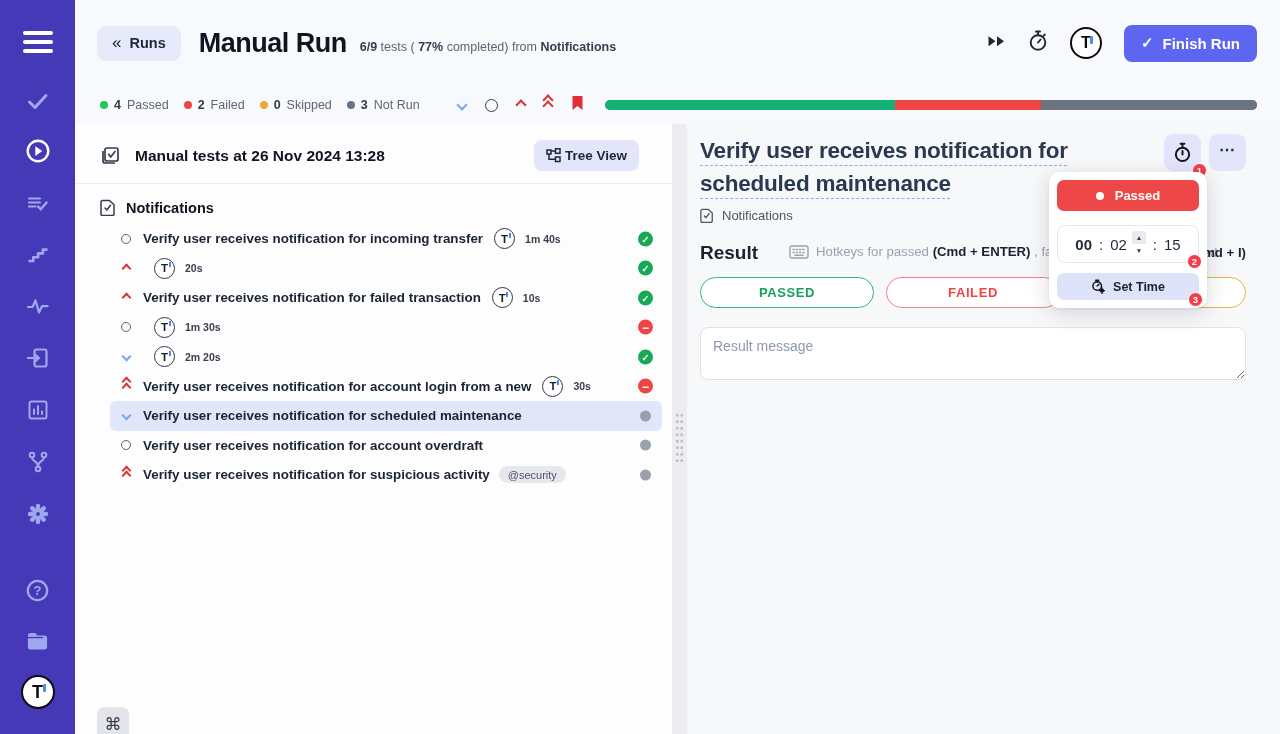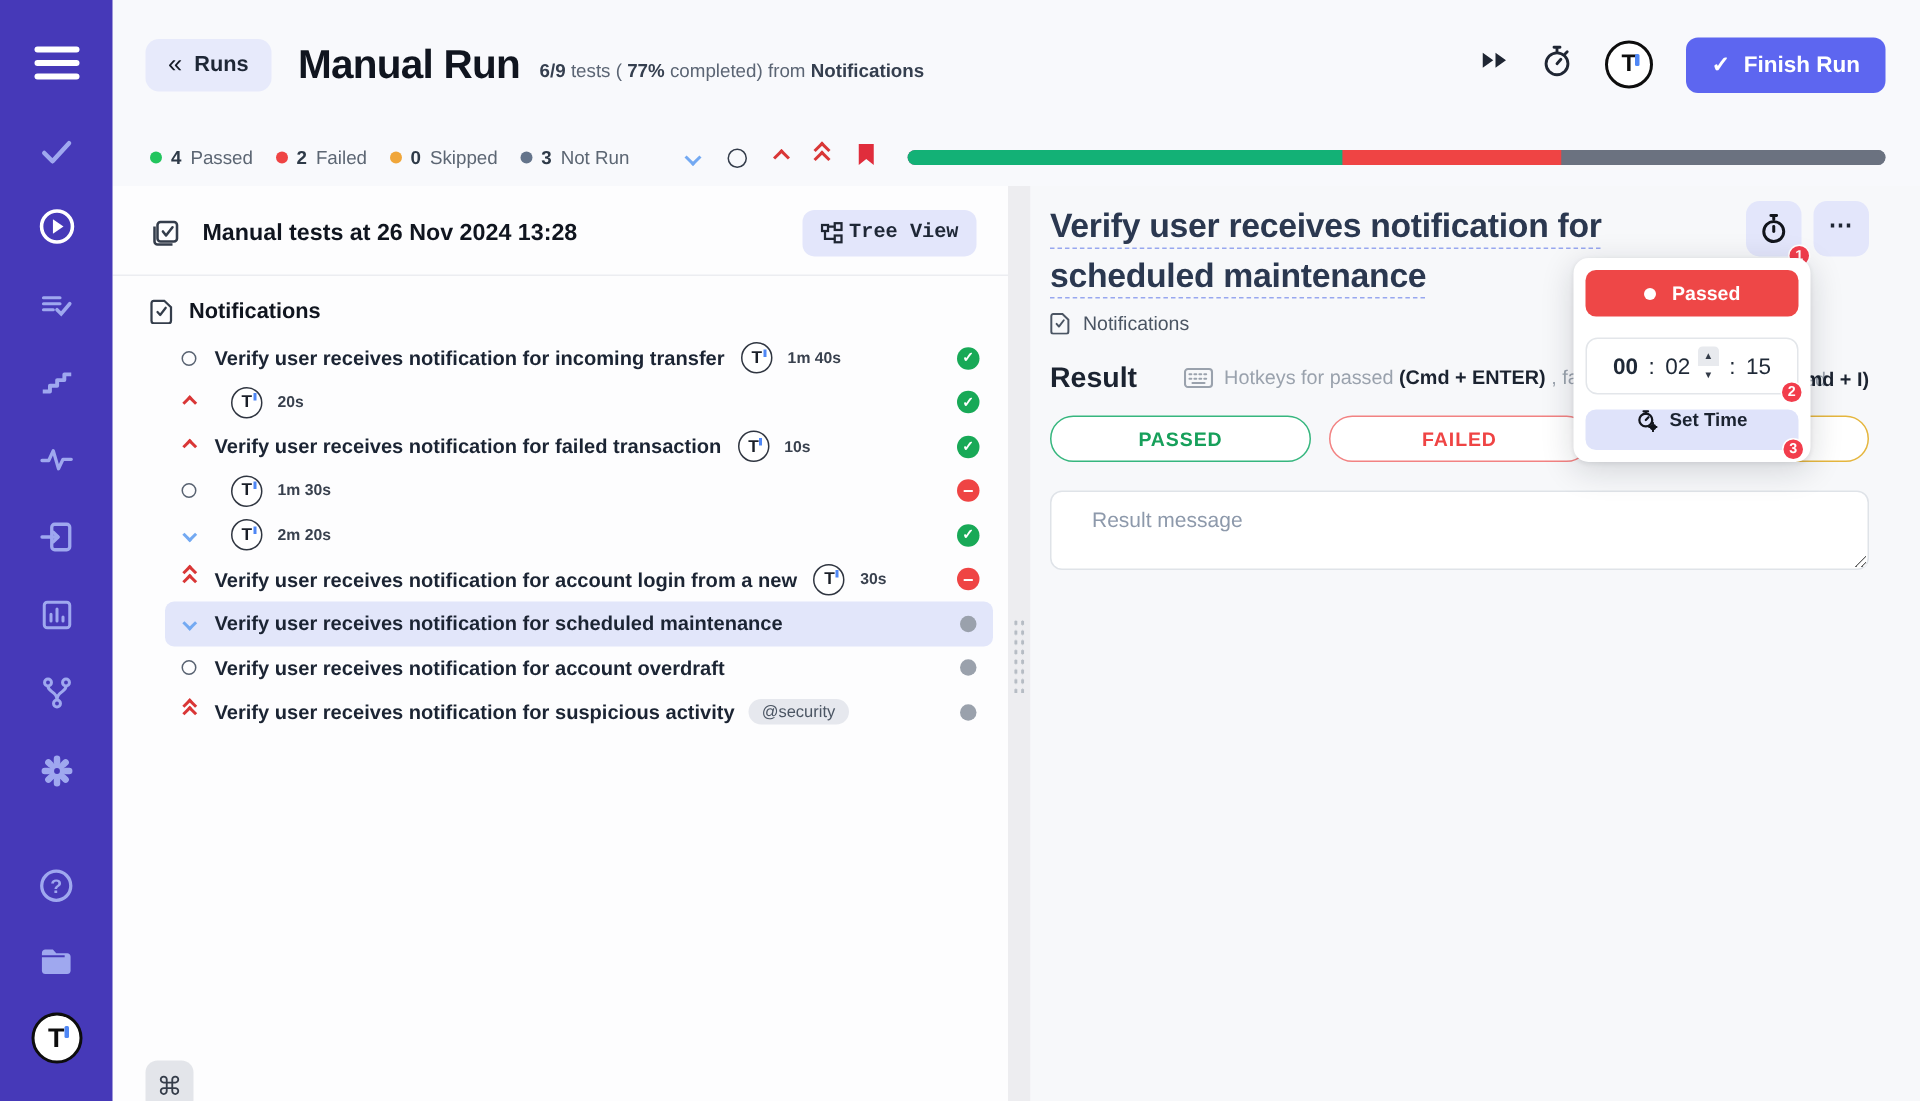--- a/index.html
+++ b/index.html
@@ -49,24 +49,24 @@
 
   
   .main { position:absolute; left:75px; top:124px; width:1205px; height:610px; display:flex; }
   .lpanel { width:597px; background:#fdfdfe; position:relative; }
   .vdivider { width:15px; background:#ededf0; position:relative; cursor:col-resize; }
   .grip { position:absolute; left:3px; top:288px; width:9px; height:50px;
     background-image:radial-gradient(#b6bcc4 1px, transparent 1.3px); background-size:4.5px 6.5px; }
   .rpanel { flex:1; background:#f7f8fa; position:relative; padding:10px 34px 0 13px; }
 
   
-  .runrow { display:flex; align-items:center; padding:16px 21px 12px 25px; }
+  .runrow { display:flex; align-items:center; padding:16px 33px 12px 25px; }
   .runrow .rt { margin-left:14px; font-size:15.5px; font-weight:700; color:#10151f; }
   .btn-tree { margin-left:auto; display:flex; align-items:center; gap:4px; height:31px; padding:0 12px; background:#e3e6fb;
-    border:none; border-radius:8px; font-family:Liberation Mono, monospace; font-size:13.5px; font-weight:700; color:#1e2736; cursor:pointer; }
+    border:none; border-radius:8px; font-family:Liberation Sans, sans-serif; font-size:13.5px; font-weight:700; color:#1e2736; cursor:pointer; }
   .lsep { border-bottom:1px solid #ecedf1; }
   .suiterow { display:flex; align-items:center; gap:10px; margin:15px 0 8px 25px; font-size:14.5px; font-weight:700; color:#10151f; }
   .trow { position:relative; display:flex; align-items:center; height:29.5px; margin:0 10px 0 35px; padding:0 34px 0 10px; border-radius:6px; cursor:pointer; }
   .trow.sel { background:#e2e6fa; }
   .pr { width:12px; display:inline-flex; justify-content:center; margin-right:11px; flex:none; }
   .circ { width:10px; height:10px; border:1.7px solid #586271; border-radius:50%; display:inline-block; }
   .pchev { width:7px; height:7px; border-style:solid; border-width:2.1px 2.1px 0 0; border-color:#d93636; display:inline-block; }
   .pchev.up { transform:rotate(-45deg); }
   .pchev.down { transform:rotate(135deg); border-color:#73a9f2; }
   .pdbl { display:inline-flex; flex-direction:column; }
@@ -101,39 +101,39 @@
   .hotkeys b { color:#1b2330;margin-top:40px; }
   .hotkeys .kbico { vertical-align:-3px; margin-right:7px; }
   .hk-mid { position:absolute; left:300px; top:1px; }
   .hk-tail { position:absolute; right:0; top:1px; }
   .verdicts { display:flex; gap:12px; margin-top:13px; }
   .vbtn { flex:1; height:31px; background:#fff; border-radius:16px; font-family:inherit; font-size:13px; font-weight:800;
     letter-spacing:.6px; cursor:pointer; }
   .v-pass { border:1.7px solid #36b67e; color:#17a05b; }
   .v-fail { border:1.7px solid #f28282; color:#ef4444; }
   .v-skip { border:1.7px solid #e5b63e; color:#d7a413; }
-  .rmsg { margin-top:19px; width:100%; height:53px; border:1px solid #dfe3e8; border-radius:8px; padding:10px 27px;
+  .rmsg { margin-top:19px; width:100%; height:53px; border:1px solid #dfe3e8; border-radius:8px; padding:10px 12px;
     font-family:inherit; font-size:14px; color:#333; background:#fff; }
   .rmsg::placeholder { color:#8d99ab; }
 
   
   .popup { position:absolute; top:48px; right:73px; width:158px; background:#fff; border-radius:10px; padding:8px;
     box-shadow:0 5px 22px rgba(20,25,40,.16), 0 1px 3px rgba(20,25,40,.08); z-index:20; }
   .trackbtn { width:100%; height:31px; background:#ee4747; border:none; border-radius:7px; color:#fff;
     display:flex; align-items:center; justify-content:center; gap:11px; font-family:inherit; font-size:13px; font-weight:700; cursor:pointer; }
   .trackbtn s { width:8px; height:8px; background:#fff; border-radius:50%; display:inline-block; }
   .timebox { position:relative; margin-top:14px; height:38px; border:1px solid #e3e6ea; border-radius:8px;
     display:flex; align-items:center; justify-content:center; gap:7px; font-size:15px; color:#1f2937; }
   .timebox .hh { font-weight:800; }
   .spinner { display:flex; flex-direction:column; width:14px; margin-left:-2px; cursor:pointer; }
   .spinner u { text-decoration:none; font-size:6.5px; color:#333b48; text-align:center; line-height:13px; }
   .spinner u:first-child { background:#e8eaee; border-radius:3px 3px 0 0; }
   .b-time { right:-4px; bottom:-7px; }
   .settime { position:relative; margin-top:10px; height:27px; background:#dfe3fa; border:none; border-radius:7px; width:100%;
-    display:flex; align-items:flex-start; justify-content:center; gap:8px; font-family:inherit; font-size:12.5px; font-weight:700; color:#1b2330; cursor:pointer; }
+    display:flex; align-items:center; justify-content:center; gap:8px; font-family:inherit; font-size:12.5px; font-weight:700; color:#1b2330; cursor:pointer; }
   .b-set { right:-4px; bottom:-7px; }
 </style>
 </head>
 <body>
 
 <div class="app">
 
   <nav class="sidebar">
     <div class="s-ic" style="top:30px">
         <span class="burger">

